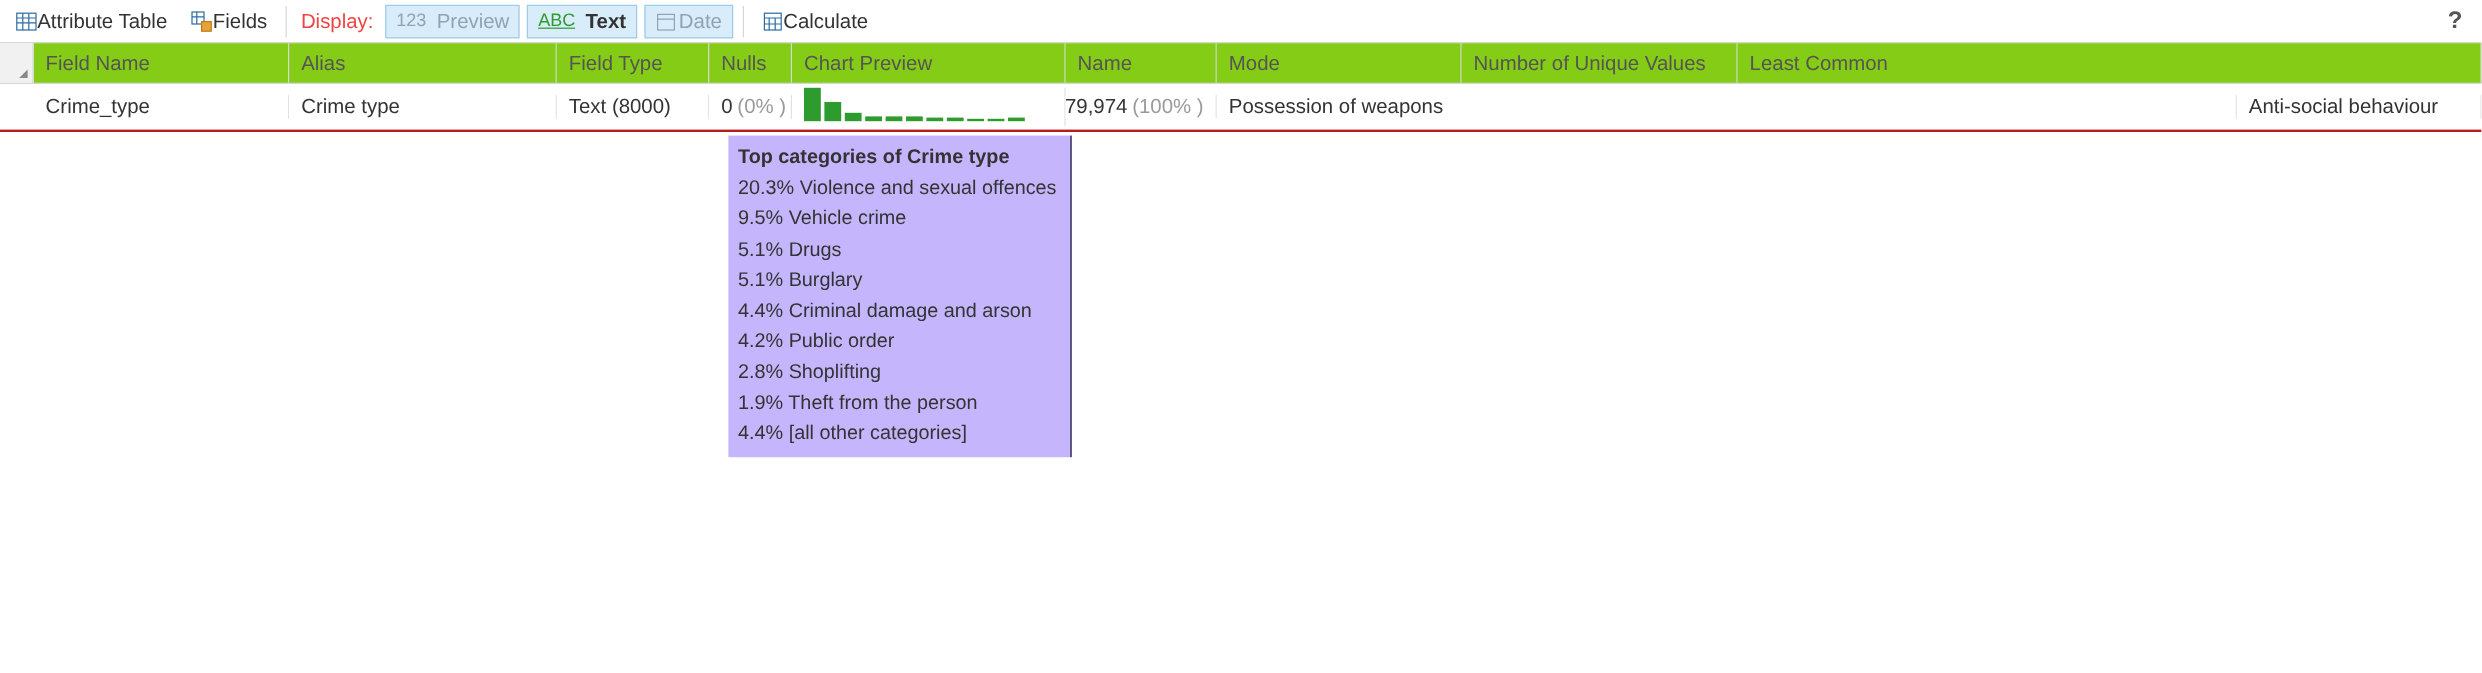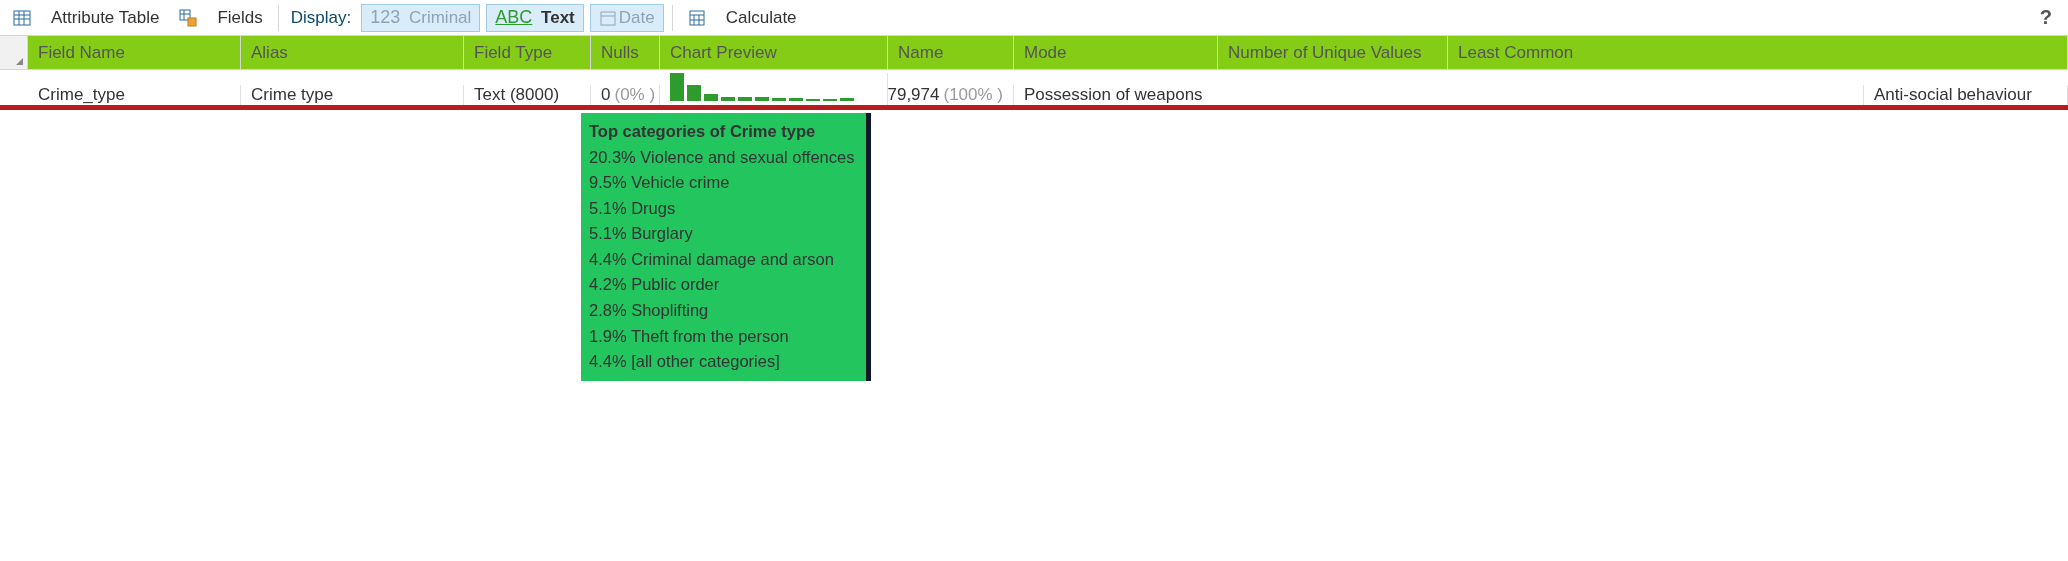--- a/index.html
+++ b/index.html
@@ -1,50 +1,50 @@
 <!DOCTYPE html>
 <html><head>
 <meta charset="utf-8">
 <style>
 html,body{margin:0;padding:0;font-family:"Segoe UI",Arial,sans-serif;font-size:17px;color:#333;background:#fff}
 *{box-sizing:border-box}
 
 
 .toolbar{display:flex;align-items:center;height:36px;border-bottom:1px solid #d6d6d6;padding:0 6px;gap:6px;background:#fff}
 .tb-sep{width:1px;height:26px;background:#d6d6d6;margin:0 2px}
-.tb-btn{display:flex;align-items:center;gap:20px;height:28px;padding:0 6px;border:1px solid transparent;cursor:pointer}
+.tb-btn{display:flex;align-items:center;gap:0;height:28px;padding:0 6px;border:1px solid transparent;cursor:pointer}
 .tb-icon{width:18px;height:18px;flex:0 0 18px}
 .tb-label{color:#333}
-.disp-label{color:#0c4a6e;padding:0 4px}
+.disp-label{color:#ef4444;padding:0 4px}
 .disp-btn{display:flex;align-items:center;gap:2px;height:28px;padding:0 8px;border:1px solid transparent;cursor:pointer}
 .disp-btn.inactive{background:#d9ecf9;border-color:#9ecbe8;color:#8fa3b6}
 .disp-btn.inactive .pill{color:#8fa3b6}
 .disp-btn.active{background:#d9ecf9;border-color:#9ecbe8;color:#333;font-weight:bold}
-.pill{font-size:18px}
+.pill{font-size:15px}
 .help{margin-left:auto;color:#555;font-weight:bold;font-size:20px;padding:0 10px;cursor:pointer}
 
 
 .grid{width:100%}
 .ghead{display:flex;height:34px;background:#f1f1f1;border-bottom:1px solid #d6d6d6}
-.grow{display:flex;height:40px;border-bottom:5px solid #b91c1c;align-items:flex-end}
+.grow{display:flex;height:40px;border-bottom:2px solid #b91c1c;align-items:center}
 .corner{flex:0 0 28px;border-right:1px solid #d6d6d6;background:#f1f1f1;position:relative}
 .corner::after{content:"";position:absolute;right:4px;bottom:4px;border-left:7px solid transparent;border-bottom:7px solid #888}
 .rowhdr{flex:0 0 28px;border-right:1px solid #e6e6e6;background:#fff}
 .cell,.hcell{border-right:1px solid #e2e2e2;padding:0 10px;display:flex;align-items:center;white-space:nowrap;overflow:hidden}
 .hcell{color:#555;background:#84cc16;border-right:1px solid #d6d6d6}
 .cell{color:#333;background:#fff}
 .muted{color:#9a9a9a;margin-left:4px}
 .right{justify-content:flex-end;text-align:right}
 
 
 .chart{display:flex;align-items:flex-end;gap:3px;width:100%;height:32px;padding:4px 0}
 .bar{background:#2e9b2e;flex:0 0 auto}
 
 
-.tooltip{position:absolute;left:581px;top:113px;min-width:270px;background:#22c55e;border-right:5px solid #0f172a;padding:6px 12px 6px 8px;line-height:1.55;font-size:16.5px}
+.tooltip{position:absolute;left:607px;top:113px;min-width:270px;background:#c4b5fd;border-right:1px solid #0f172a;padding:6px 12px 6px 8px;line-height:1.55;font-size:16.5px}
 .tooltip .tt-title{font-weight:bold}
 .tooltip .tt-row{white-space:nowrap}
 
 .wrapper{position:relative;width:2068px;height:561px;overflow:hidden}
 
 
 .c0{flex:0 0 213px}
 .c1{flex:0 0 223px}
 .c2{flex:0 0 127px}
 .c3{flex:0 0 69px}
@@ -75,21 +75,21 @@
           <line x1="1" y1="5" x2="11" y2="5" stroke="#2b6ca3"></line>
           <line x1="5" y1="1" x2="5" y2="11" stroke="#2b6ca3"></line>
           <rect x="9" y="9" width="8" height="8" fill="#e8a23a" stroke="#c07a10"></rect>
         </svg>
     <span class="tb-label">Fields</span>
   </div>
   <div class="tb-sep"></div>
   <span class="disp-label">Display:</span>
   <div class="disp-btn inactive">
     <span class="pill">123</span>&nbsp;
-    <span>Criminal</span>
+    <span>Preview</span>
   </div>
   <div class="disp-btn active">
     <span class="pill" style="color:#2e9b2e;font-weight:normal"><u>ABC</u></span>&nbsp;
     <span>Text</span>
   </div>
   <div class="disp-btn inactive">
     <svg class="tb-icon" viewBox="0 0 18 18">
           <rect x="2" y="3" width="14" height="13" fill="none" stroke="#8fa3b6"></rect>
           <line x1="2" y1="7" x2="16" y2="7" stroke="#8fa3b6"></line>
         </svg>

